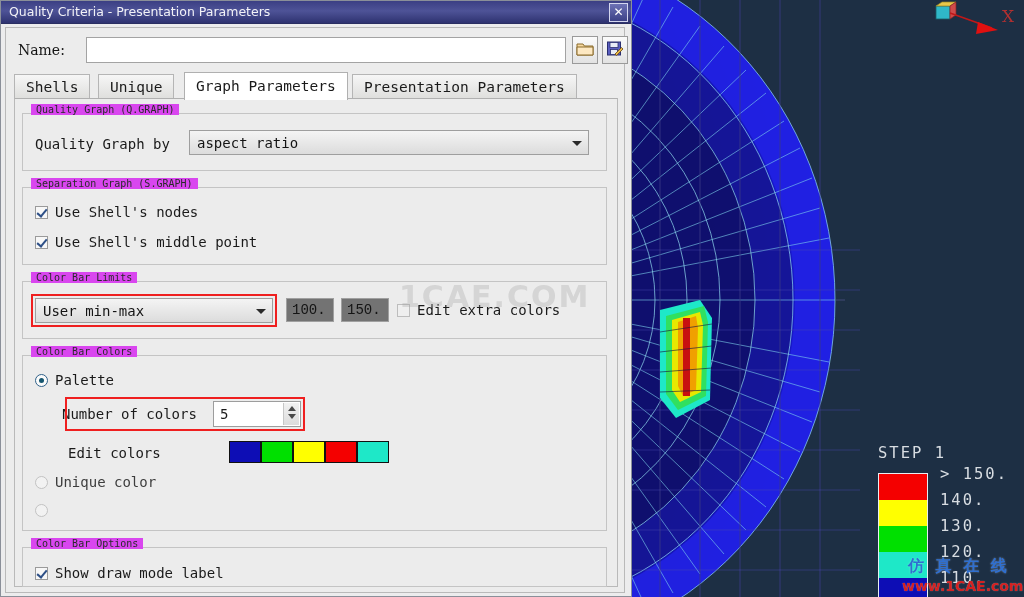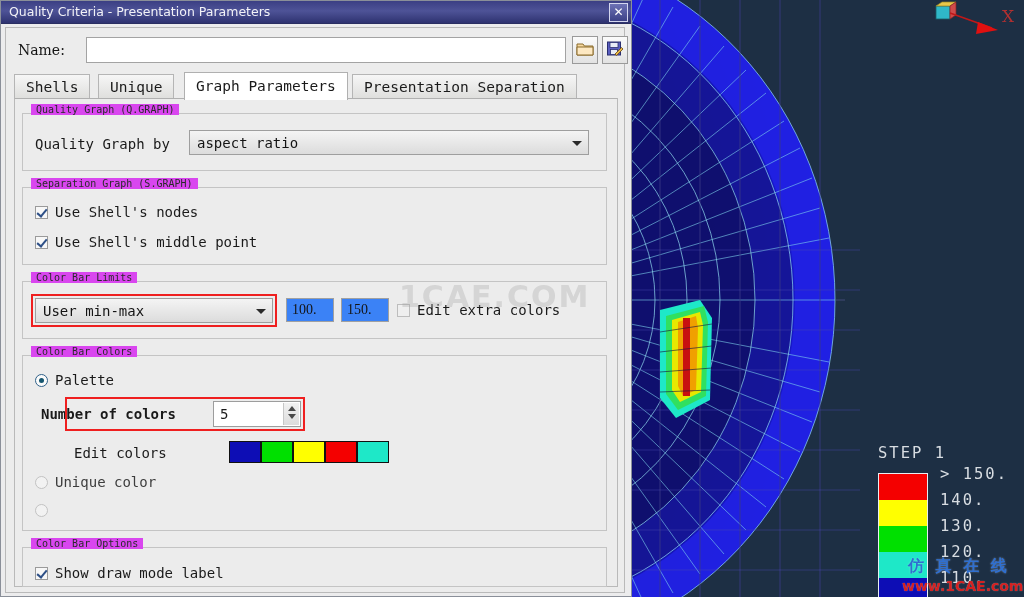--- a/index.html
+++ b/index.html
@@ -310,26 +310,26 @@
     left:3px; top:3px;
     width:5px; height:5px;
     border-radius:50%;
     background:#16566f;
   }
   .rdo.off { border-color:#c2c2c2; background:#f2f2f2; }
 
   
   .tinput {
     position: absolute;
-    background: #3b82f6;
+    background: #737373;
     border: 1px solid #a0a0a0;
     box-sizing: border-box;
     font-size: 14px;
     color: #141414;
-    font-family: Liberation Serif, serif;
+    font-family: Liberation Mono, monospace;
     line-height: 22px;
     padding-left: 5px;
     white-space: nowrap;
   }
 
   
   .redbox {
     position: absolute;
     border: 2px solid #ef1f1f;
     box-sizing: border-box;
@@ -551,21 +551,21 @@
           <rect x="4.5" y="9.5" width="7" height="5" fill="#e8ecf7" stroke="#2a2e70" stroke-width="0.8"></rect>
           <path d="M9 14 L15.5 7.5 L17 9 L10.5 15.5 Z" fill="#e9b84a" stroke="#6a4a10" stroke-width="0.8"></path>
         </svg>
       </div>
     </div>
 
     <div class="tabstrip">
       <div class="tab" style="left:0px;">Shells</div>
       <div class="tab" style="left:84px;">Unique</div>
       <div class="tab active" style="left:170px;">Graph Parameters</div>
-      <div class="tab" style="left:338px;">Presentation Separation</div>
+      <div class="tab" style="left:338px;">Presentation Parameters</div>
     </div>
 
     <div class="tabpanel">
 
       <div class="group" style="top:14px; height:58px;">
         <span class="legend-txt">Quality Graph (Q.GRAPH)</span>
         <span class="lbl" style="position:absolute; left:12px; top:22px;">Quality Graph by</span>
         <div class="combo" style="left:166px; top:16px; width:400px; height:25px;">
           <span class="ctext">aspect ratio</span>
           <span class="arr"></span>
@@ -592,31 +592,31 @@
         <div class="cbx disabled" style="left:374px; top:22px;"></div>
         <span class="lbl" style="position:absolute; left:394px; top:20px;">Edit extra colors</span>
       </div>
 
       <div class="group" style="top:256px; height:176px;">
         <span class="legend-txt">Color Bar Colors</span>
 
         <div class="rdo on" style="left:12px; top:18px;"></div>
         <span class="lbl" style="position:absolute; left:32px; top:16px;">Palette</span>
 
-        <span class="lbl" style="position:absolute; left:18px; top:50px;font-weight:bold;">Number of colors</span>
+        <span class="lbl" style="position:absolute; left:39px; top:50px;">Number of colors</span>
         <div class="spinner-field" style="left:190px; top:45px; width:88px; height:26px;">
           <span class="lbl" style="position:absolute; left:6px; top:4px;">5</span>
           <span class="spin-btns">
             <i class="up"></i>
             <i class="dn"></i>
           </span>
         </div>
         <div class="redbox" style="left:42px; top:41px; width:240px; height:34px;"></div>
 
-        <span class="lbl" style="position:absolute; left:45px; top:89px;margin-left:6px;">Edit colors</span>
+        <span class="lbl" style="position:absolute; left:45px; top:89px;">Edit colors</span>
         <div class="swatches" style="left:206px; top:85px;">
           <span class="sw" style="background:#0d0db5"></span>
           <span class="sw" style="background:#00e000"></span>
           <span class="sw" style="background:#ffff00"></span>
           <span class="sw" style="background:#f40000"></span>
           <span class="sw" style="background:#1ee8c8"></span>
         </div>
 
         <div class="rdo off" style="left:12px; top:120px;"></div>
         <span class="lbl" style="position:absolute; left:32px; top:118px; color:#3d3d3d;">Unique color</span>

